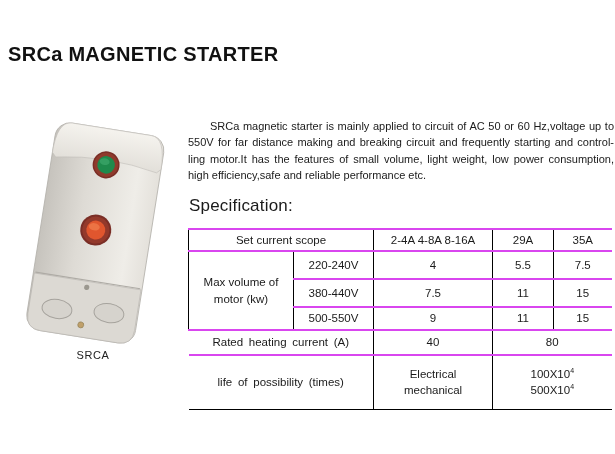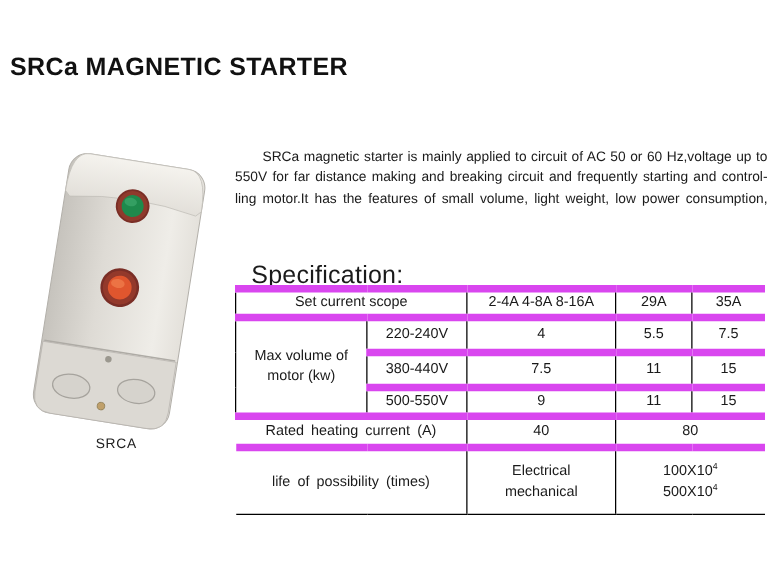--- a/index.html
+++ b/index.html
@@ -23,30 +23,30 @@
   
   #desc{
     position:absolute;left:188px;top:118px;width:426px;
     font-size:11px;line-height:16.4px;color:#1a1a1a;
   }
   .desc-line{text-align:justify;text-align-last:justify;white-space:normal;}
   .desc-line.first{text-indent:22px;}
   .desc-line.last{text-align-last:left;}
   
   #spec-heading{
-    position:absolute;left:189px;top:209px;
-    font-size:20px;color:#1a1a1a;letter-spacing:0.2px;margin-left:12px;
+    position:absolute;left:189px;top:196px;
+    font-size:17px;color:#1a1a1a;letter-spacing:0.2px;
   }
   #spec-table{
     position:absolute;left:188px;top:228px;
     border-collapse:collapse;table-layout:fixed;width:423px;
     font-size:11.5px;color:#1a1a1a;
   }
   #spec-table td{padding:0;text-align:center;vertical-align:middle;line-height:1.45;}
-  #spec-table td.bt{border-top:6px solid #d946ef;text-align:center;}
+  #spec-table td.bt{border-top:2px solid #d946ef;text-align:center;}
   #spec-table td.bl{border-left:1px solid #000;}
   #spec-table td.bb{border-bottom:1px solid #000;}
   #spec-table td.wide{word-spacing:2.5px;margin-top:20px;}
   tr.r1{height:22px;}
   tr.r2{height:28px;}
   tr.r3{height:28px;padding-left:32px;}
   tr.r4{height:23px;}
   tr.r5{height:25px;}
   tr.r6{height:54px;}
   sup.sm{font-size:7px;vertical-align:super;line-height:0;}
@@ -100,20 +100,21 @@
       <ellipse cx="113" cy="192" rx="15" ry="9.5" fill="#d6d3cd" stroke="#a6a39d" stroke-width="1"></ellipse>
       <circle cx="87" cy="208" r="3" fill="#c0a06a" stroke="#8a7a50" stroke-width="0.6"></circle>
     </g>
   </svg>
   <div id="caption">SRCA</div>
 
   <div id="desc">
     <div class="desc-line first">SRCa magnetic starter is mainly applied to circuit of AC 50 or 60 Hz,voltage up to</div>
     <div class="desc-line">550V for far distance making and breaking circuit and frequently starting and control-</div>
     <div class="desc-line">ling motor.It has the features of small volume, light weight, low power consumption,</div>
+    <div class="desc-line last">high efficiency,safe and reliable performance etc.</div>
   </div>
 
   <div id="spec-heading">Specification:</div>
 
   <table id="spec-table">
     <colgroup>
       <col style="width:105px">
         <col style="width:80px">
         <col style="width:119px">
         <col style="width:61px">

